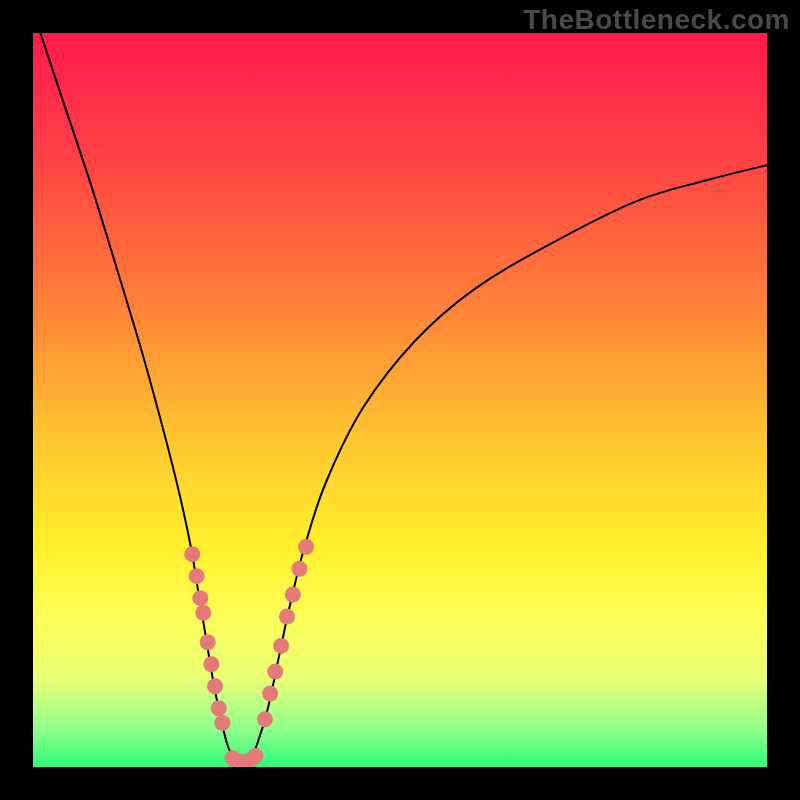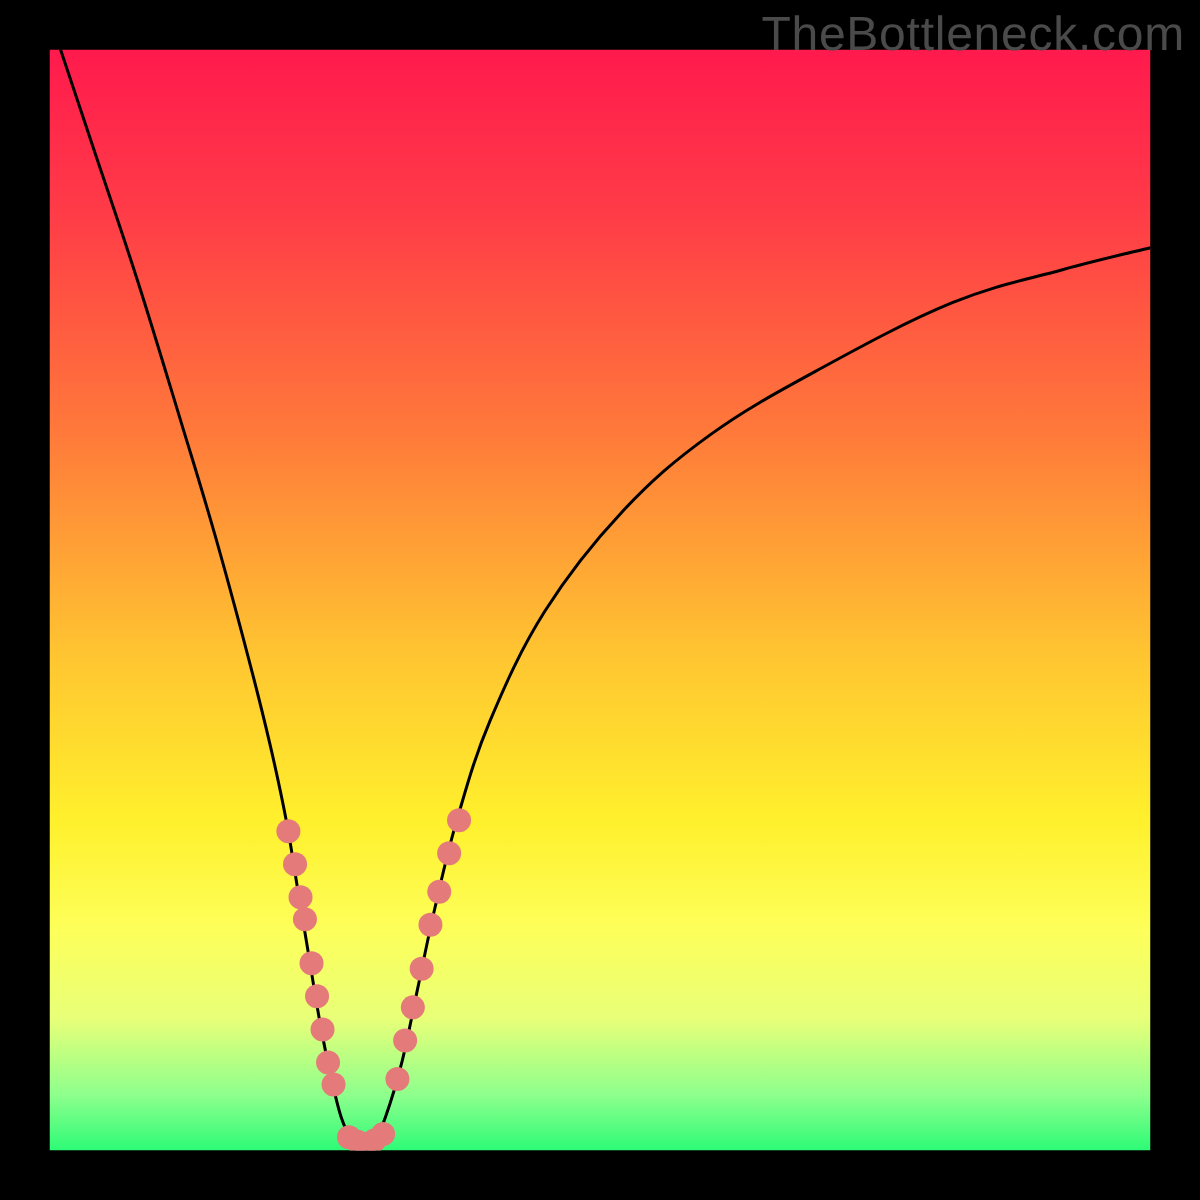--- a/index.html
+++ b/index.html
@@ -14,22 +14,22 @@
     position: relative;
     width: 800px;
     height: 800px;
     background: #000;
   }
   .watermark {
     position: absolute;
     top: 4px;
     right: 10px;
     color: #4a4a4a;
-    font-size: 32px;
-    font-weight: 400;
+    font-size: 28px;
+    font-weight: 700;
     letter-spacing: 0.5px;
     z-index: 20;
     user-select: none;
   }
   .plot {
     position: absolute;
     left: 33px;
     top: 33px;
     width: 734px;
     height: 734px;

